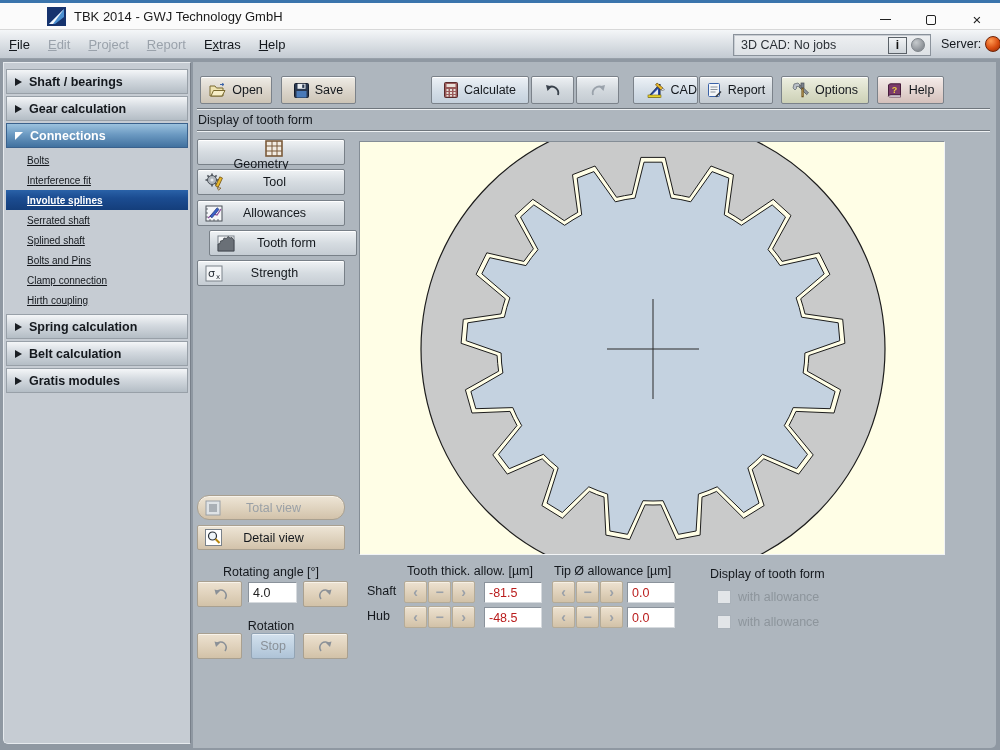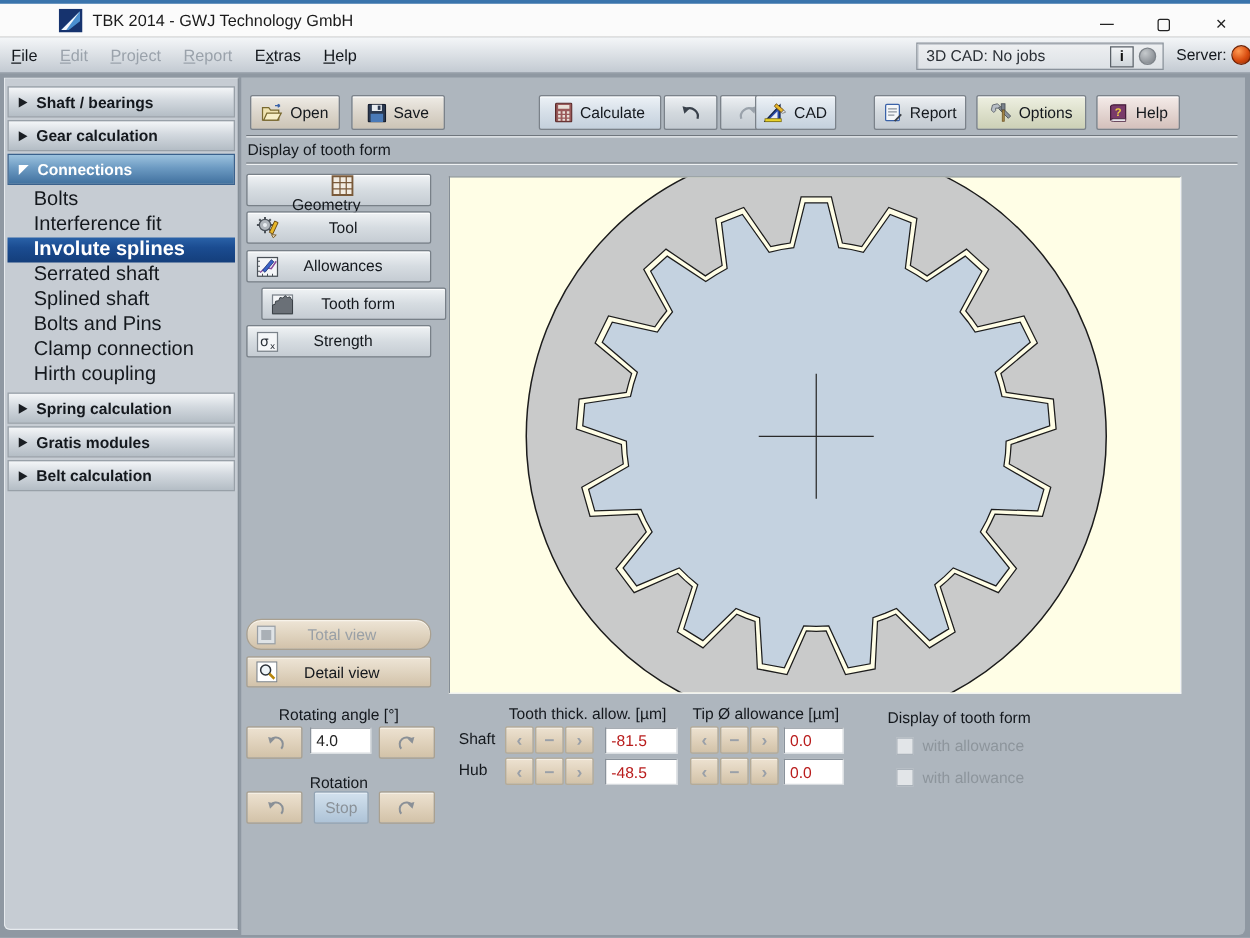--- a/index.html
+++ b/index.html
@@ -48,21 +48,21 @@
 
   
   .nav-header { height:25px; margin:0 2px 2px 2px; display:flex; align-items:center;
     background:linear-gradient(#f4f6f8,#d3d9df 45%,#b4bdc5); border:1px solid #98a0a8;
     font-size:12.5px; font-weight:bold; color:#14181d; }
   .nav-header .tri { margin:0 7px 0 8px; display:inline-block; }
   .tri-right { width:0; height:0; border-left:7px solid #1a1e23; border-top:4px solid transparent; border-bottom:4px solid transparent; }
   .nav-header.expanded { background:linear-gradient(#9cc2de,#6c9ac2 45%,#41719f); color:#fff; border:1px solid #3a618c; }
   .tri-down-white { width:0; height:0; border-top:8px solid #fff; border-right:8px solid transparent; }
   .nav-item { height:20px; display:flex; align-items:center; padding-left:21px;
-    font-size:16px; color:#14181d; margin:0 2px; }
+    font-size:10px; color:#14181d; margin:0 2px;text-decoration:underline; }
   .nav-item.selected { background:linear-gradient(#2a62a8,#1b4c91 40%,#143e7b);
     color:#fff; font-weight:bold; }
   .nav-gap { height:4px; }
 
   
   .tb-btn { position:absolute; top:14px; height:28px; background:linear-gradient(#eef1f4,#d3d9de 50%,#c3cad1);
     border:1px solid #7b828a; border-radius:2px; box-shadow:inset 0 1px 0 #fff;
     display:flex; align-items:center; justify-content:center; gap:6px;
     font-size:12.5px; color:#14181d; }
   .tb-btn .ico { display:flex; }
@@ -193,25 +193,25 @@
     <div class="nav-item">Bolts and Pins</div>
     <div class="nav-item">Clamp connection</div>
     <div class="nav-item">Hirth coupling</div>
     <div class="nav-gap"></div>
     <div class="nav-header">
       <span class="tri tri-right"></span>
       <span>Spring calculation</span>
     </div>
     <div class="nav-header">
       <span class="tri tri-right"></span>
-      <span>Gratis modules</span>
+      <span>Belt calculation</span>
     </div>
     <div class="nav-header">
       <span class="tri tri-right"></span>
-      <span>Belt calculation</span>
+      <span>Gratis modules</span>
     </div>
   </div>
 
   <div class="main">
 
     <div class="tb-btn tb-tan" style="left:7px; width:72px;">
       <svg class="ico" width="17" height="14" viewBox="0 0 17 14">
         <path d="M1 13 L1 3 L6 3 L7.5 5 L14 5 L14 13 Z" fill="#efe3b0" stroke="#7a6a30"></path>
         <path d="M2 13 L4.5 7.5 L16 7.5 L13 13 Z" fill="#f7efc8" stroke="#7a6a30"></path>
         <path d="M11 1.5 L15 1.5 M15 1.5 L13.2 0.3 M15 1.5 L13.2 2.8" stroke="#3a62a8" fill="none"></path>
@@ -250,21 +250,21 @@
         <path d="M14 12 A6.5 6.5 0 0 0 4.5 4.5" fill="none" stroke="#39414b" stroke-width="1.8"></path>
         <polygon points="2,2 8,3.5 3.5,8" fill="#39414b"></polygon>
       </svg>
     </div>
     <div class="tb-btn tb-disabled" style="left:383px; width:43px;">
       <svg width="18" height="14" viewBox="0 0 18 14">
         <path d="M4 12 A6.5 6.5 0 0 1 13.5 4.5" fill="none" stroke="#9aa2ab" stroke-width="1.8"></path>
         <polygon points="16,2 10,3.5 14.5,8" fill="#9aa2ab"></polygon>
       </svg>
     </div>
-    <div class="tb-btn tb-blue" style="left:411px; width:65px;">
+    <div class="tb-btn tb-blue" style="left:440px; width:65px;justify-content:flex-end;">
       <svg class="ico" width="18" height="16" viewBox="0 0 18 16">
         <polygon points="1,15 13,2 13,15" fill="#2a4ba8" stroke="#14254a"></polygon>
         <polygon points="5,13 11,7 11,13" fill="#e8ecf4"></polygon>
         <rect x="1" y="13" width="13" height="2.4" fill="#e8d22a" stroke="#7a6a10" stroke-width="0.6"></rect>
         <path d="M10 1 L16 6 L14 8 L8.5 3 Z" fill="#e8b82a" stroke="#6a4a10" stroke-width="0.7"></path>
         <polygon points="16,6 17.5,7.8 15,8.6 14,8" fill="#e8e8e8" stroke="#555" stroke-width="0.5"></polygon>
       </svg>
       <span>CAD</span>
     </div>
     <div class="tb-btn" style="left:506px; width:74px;">

